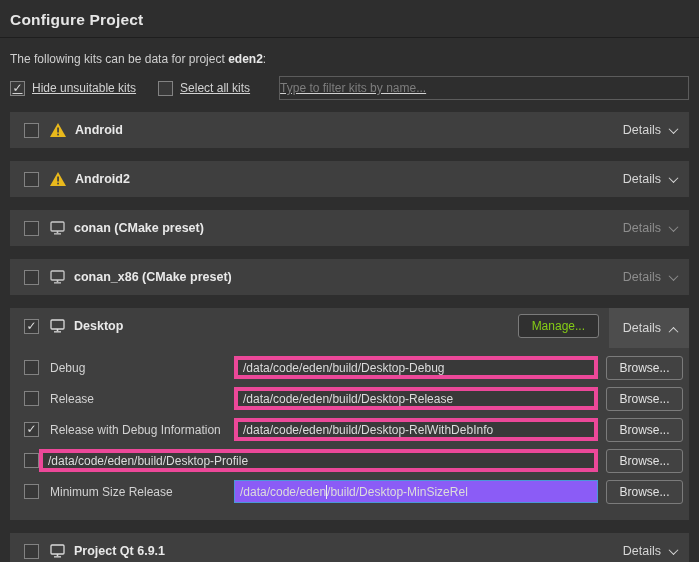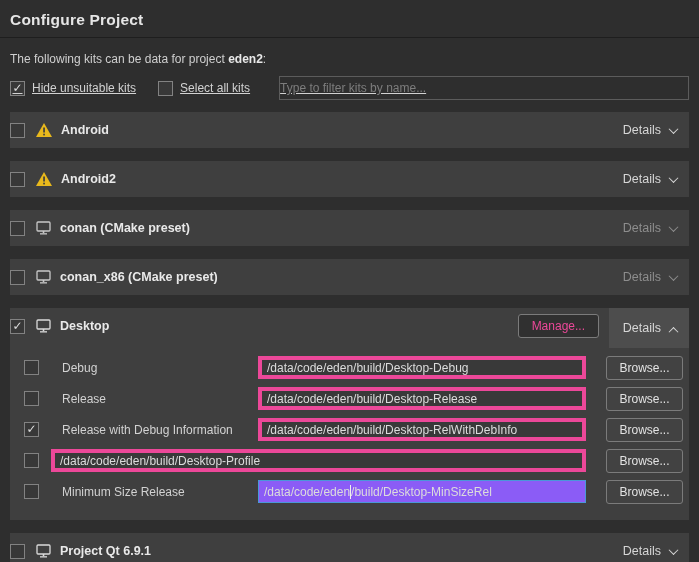--- a/index.html
+++ b/index.html
@@ -68,37 +68,38 @@
   
   .kits { margin:12px 10px 0 10px; }
   .kit-box {
     background:#3f3f3f;
     margin-bottom:13px;
   }
   .kit-header {
     display:flex;
     align-items:center;
     height:36px;
+    padding-left:14px;
   }
   .kit-icon { margin-left:11px; display:inline-flex; flex:0 0 auto; }
   .kit-name {
     margin-left:9px;
     font-weight:bold;
     color:#e9e9e9;
     font-size:12.5px;
     white-space:nowrap;
   }
   .spacer { flex:1; }
   .manage-btn {
     height:24px;
     padding:0 13px;
     background:#303030;
     border:1px solid #7b7b7b;
     border-radius:3px;
-    color:#ec4899;
+    color:#84cc16;
     font-family:inherit;
     font-size:12px;
     margin-right:10px;
     cursor:default;
   }
   .details-toggle {
     height:36px;
     width:80px;
     display:flex;
     align-items:center;
@@ -119,21 +120,20 @@
   }
   .chev.down { transform:rotate(45deg) translate(-1px,-1px); }
   .chev.up   { transform:rotate(225deg) translate(-1px,-1px); margin-top:4px; }
 
   
   .kit-details { padding:8px 6px 13px 14px; }
   .cfg-row {
     display:flex;
     align-items:center;
     height:31px;
-    gap:12px;
   }
   .cfg-label {
     margin-left:11px;
     width:184px;
     flex:0 0 auto;
     color:#d2d2d2;
     white-space:nowrap;
   }
   .path-input {
     flex:1;

